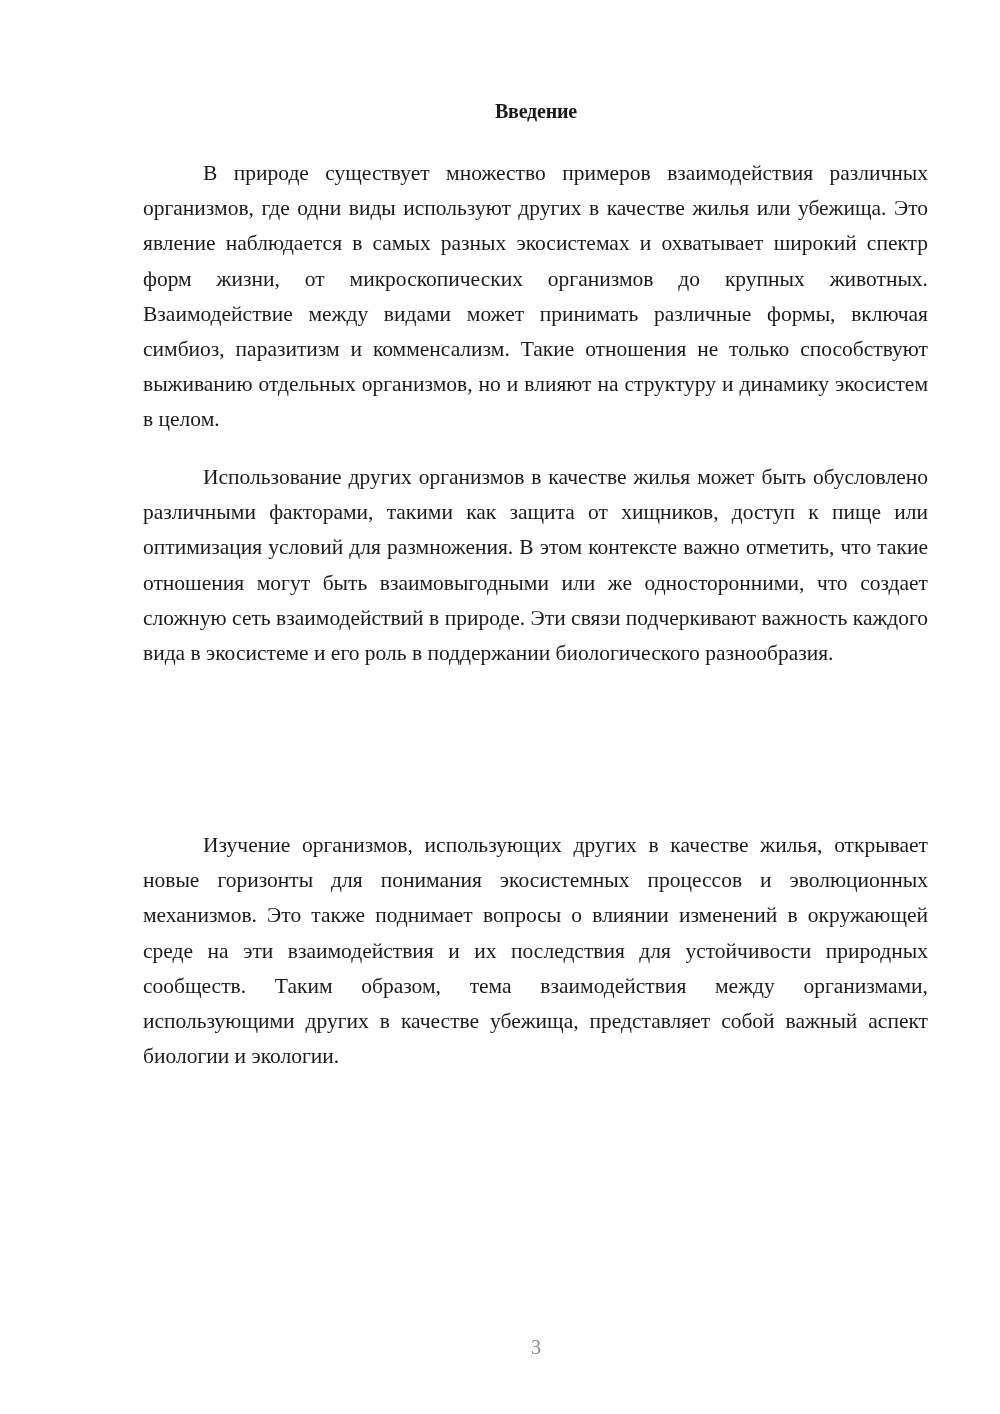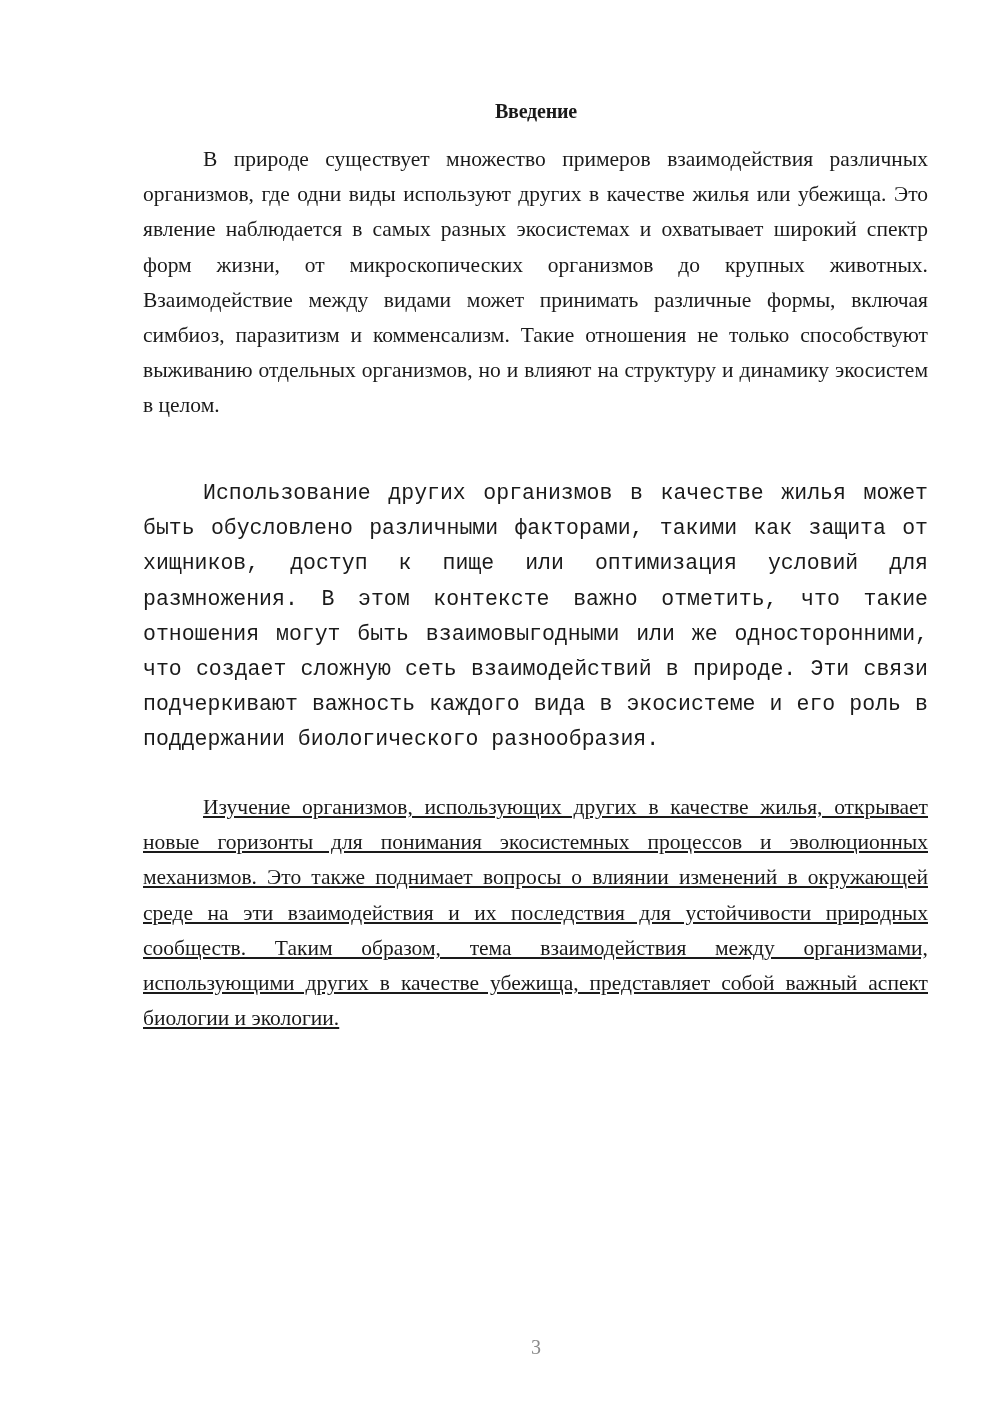--- a/index.html
+++ b/index.html
@@ -38,23 +38,23 @@
       left: 143px;
       width: 785px;
       font-size: 21.5px;
       line-height: 35.2px;
       text-align: justify;
       text-indent: 60px;
       margin: 0;
       letter-spacing: 0;
       word-spacing: 0;
     }
-    #p1 { top: 142px; }
-    #p2 { top: 476px; font-family: Liberation Mono, monospace; }
-    #p3 { top: 790px; text-decoration: underline; }
+    #p1 { top: 156px; }
+    #p2 { top: 460px; }
+    #p3 { top: 828px; }
     .page-number {
       position: absolute;
       top: 1334px;
       left: 0;
       width: 1072px;
       text-align: center;
       font-size: 20px;
       line-height: 26px;
       color: #8a8a8a;
     }

